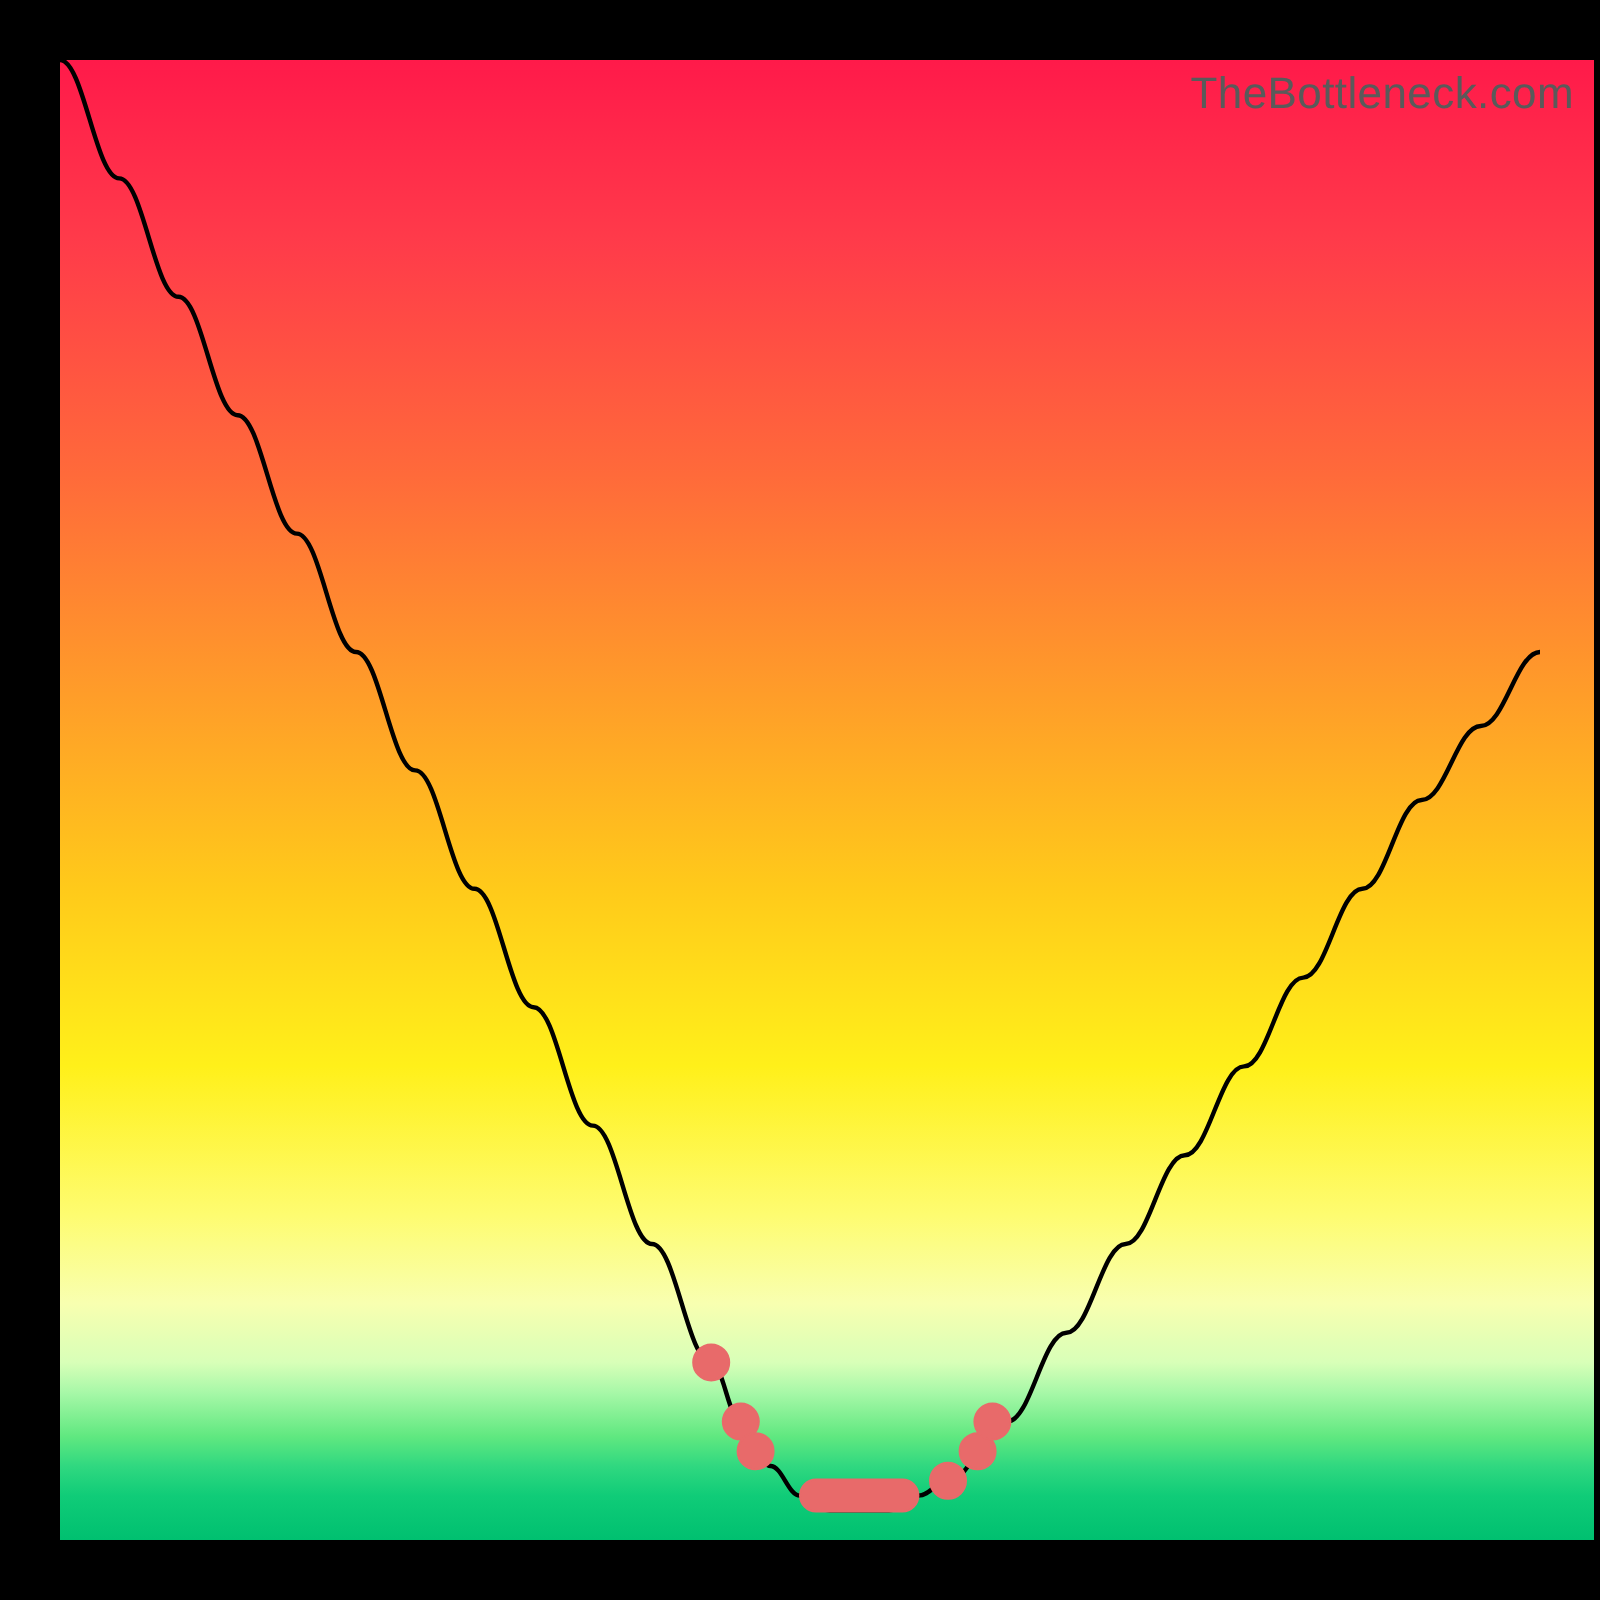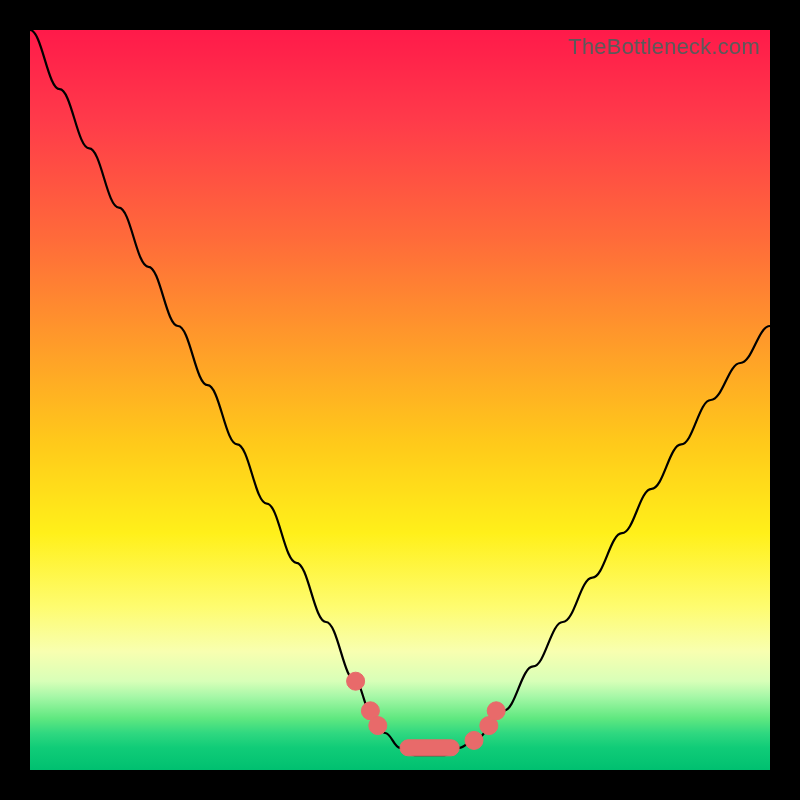--- a/index.html
+++ b/index.html
@@ -33,20 +33,21 @@
       #fff01a 68%,
       #fefc70 78%,
       #f8ffb0 84%,
       #d8ffb8 88%,
       #a8f8a8 90%,
       #60e880 93%,
       #30d880 95%,
       #10cc78 97%,
       #00c070 100%
     );
+    padding-left: 27px;
   }
   .watermark {
     position: absolute;
     top: 4px;
     right: 10px;
     color: #5a5a5a;
     font-size: 22px;
     letter-spacing: 0.2px;
     font-weight: 500;
   }

